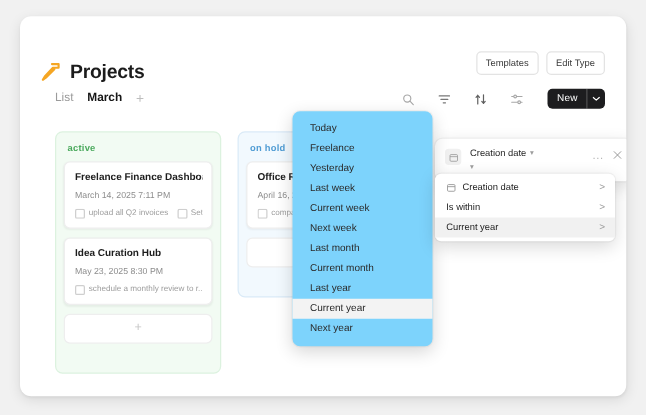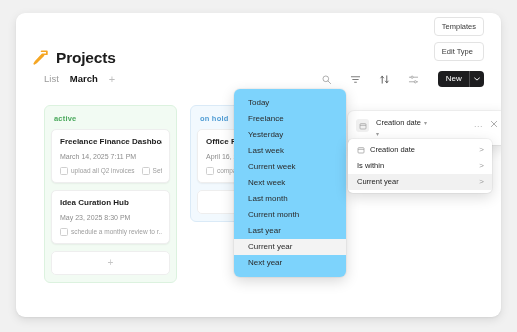--- a/index.html
+++ b/index.html
@@ -35,22 +35,22 @@
     position: absolute;
     left: 16px; top: 12px;
     display: flex; align-items: center; gap: 7px; margin-top: 24px;
   }
   .hammer-icon { width: 17px; height: 17px; display:block; }
   .page-title {
     font-size: 15.5px; font-weight: bold; color: #1c1c1c;
     letter-spacing: -0.2px; line-height: 17px;
   }
   .header-actions {
-    position: absolute; right: 17px; top: 4px;
-    display: flex; gap: 6px; flex-direction: column;
+    position: absolute; right: 17px; top: 28px;
+    display: flex; gap: 6px;
   }
   .hbtn {
     font-size: 7.5px; color: #3a3a3a;
     background: #fff;
     border: 1px solid #e3e3e3;
     border-radius: 4px;
     padding: 4px 7px 4px 7px;
     line-height: 9px;
     white-space: nowrap;
   }
@@ -90,21 +90,21 @@
   }
 
   
   .board {
     position: absolute; left: 28px; top: 92px; right: 16px; bottom: 0;
     display: flex; gap: 13px;
   }
   .column {
     width: 133px;
     border-radius: 6px;
-    padding: 6px 6px 7px 6px;
+    padding: 6px 6px 23px 6px;
     box-sizing: border-box;
     align-self: flex-start;
   }
   .column.active-col { background: #f2fbf3; border: 1px solid #dcf2df; }
   .column.hold-col   { background: #f2f9fe; border: 1px solid #daeaf7; }
   .col-label {
     font-size: 7.5px; font-weight: bold;
     padding: 2px 0 6px 3px;
     letter-spacing: .2px;
   }

